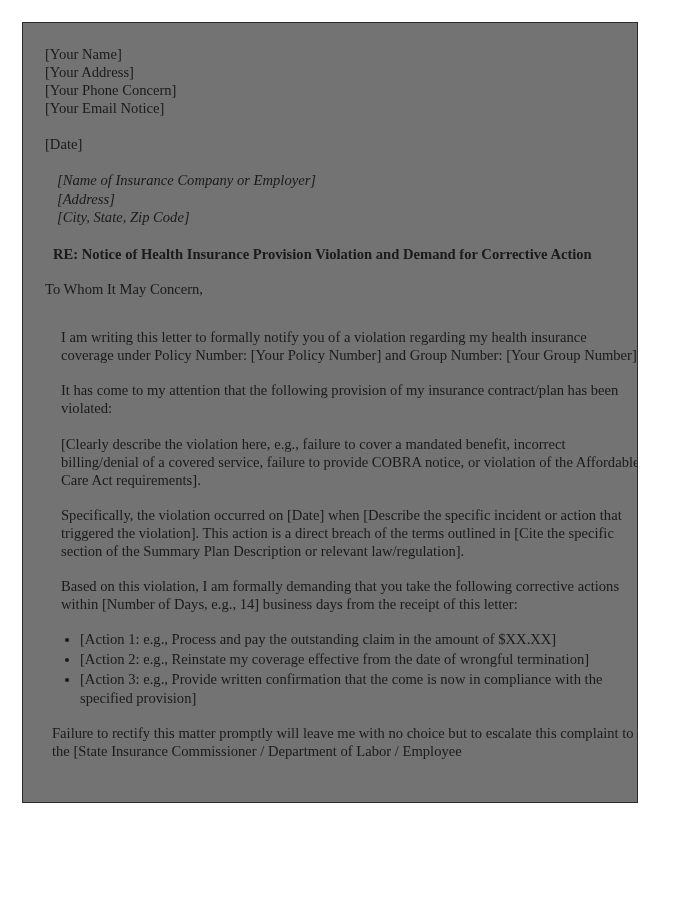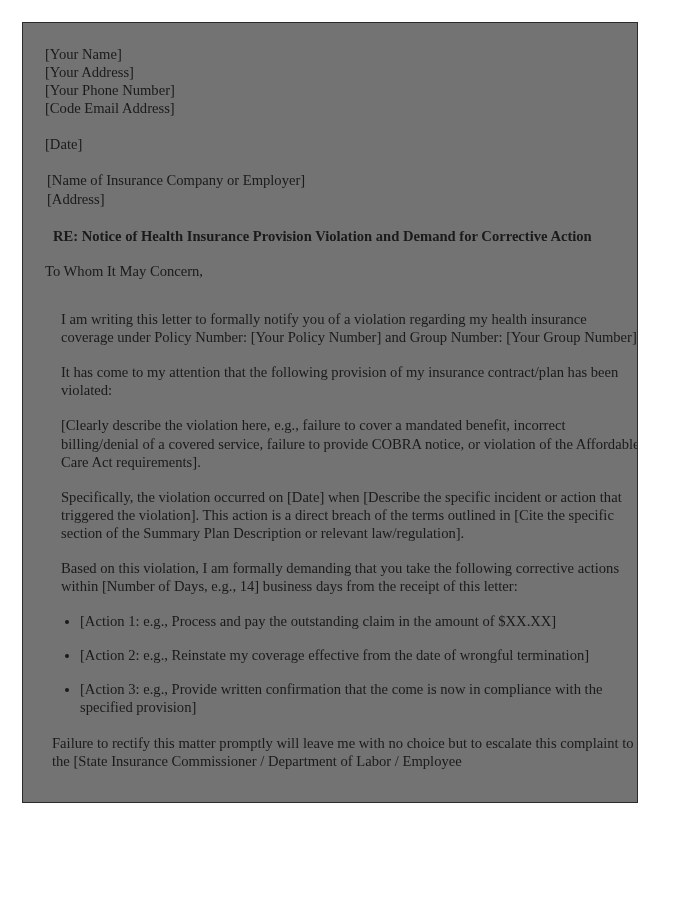--- a/index.html
+++ b/index.html
@@ -53,21 +53,22 @@
   .addr-line {
     display: block;
     white-space: pre;
   }
 
   .date-block {
     margin: 8px 0 18px 0;
   }
 
   .recipient-block {
-    margin: 0 0 19px 2px;
+    margin: 0 0 19px 12px;
+    font-style: italic;
   }
 
   
   .subject-line {
     font-weight: bold;
     margin: 0 0 17px 8px;
     line-height: 18.3px;
     max-width: 566px;
   }
 
@@ -81,49 +82,50 @@
   }
 
   
   .action-list {
     margin: 0 0 17px 0;
     padding: 0 0 0 35px;
     list-style-type: disc;
     max-width: 610px;
   }
   .action-list li {
-    margin: 16px 0 0 0;
+    margin: 2px 0 0 0;
     padding: 0;
     line-height: 18.1px;
   }
 
   .para-last {
     margin: 7px;
     max-width: 596px;
   }
 </style>
 </head>
 <body>
 
 <div class="page-sheet">
   <div class="page-inner">
     <div class="letter-body">
 
       <div class="addr-block">
         <span class="addr-line">[Your Name]</span>
         <span class="addr-line">[Your Address]</span>
-        <span class="addr-line">[Your Phone Number]</span>
-        <span class="addr-line">[Code Email Address]</span>
+        <span class="addr-line">[Your Phone Concern]</span>
+        <span class="addr-line">[Your Email Notice]</span>
       </div>
 
       <div class="date-block">[Date]</div>
 
       <div class="recipient-block">
         <span class="addr-line">[Name of Insurance Company or Employer]</span>
         <span class="addr-line">[Address]</span>
+        <span class="addr-line">[City, State, Zip Code]</span>
       </div>
 
       <div class="subject-line">RE: Notice of Health Insurance Provision Violation and Demand for Corrective Action</div>
 
       <div class="salutation">To Whom It May Concern,</div>
 
       <p class="para">I am writing this letter to formally notify you of a violation regarding my health insurance coverage under Policy Number: [Your Policy Number] and Group Number: [Your Group Number].</p>
 
       <p class="para">It has come to my attention that the following provision of my insurance contract/plan has been violated:</p>
 

